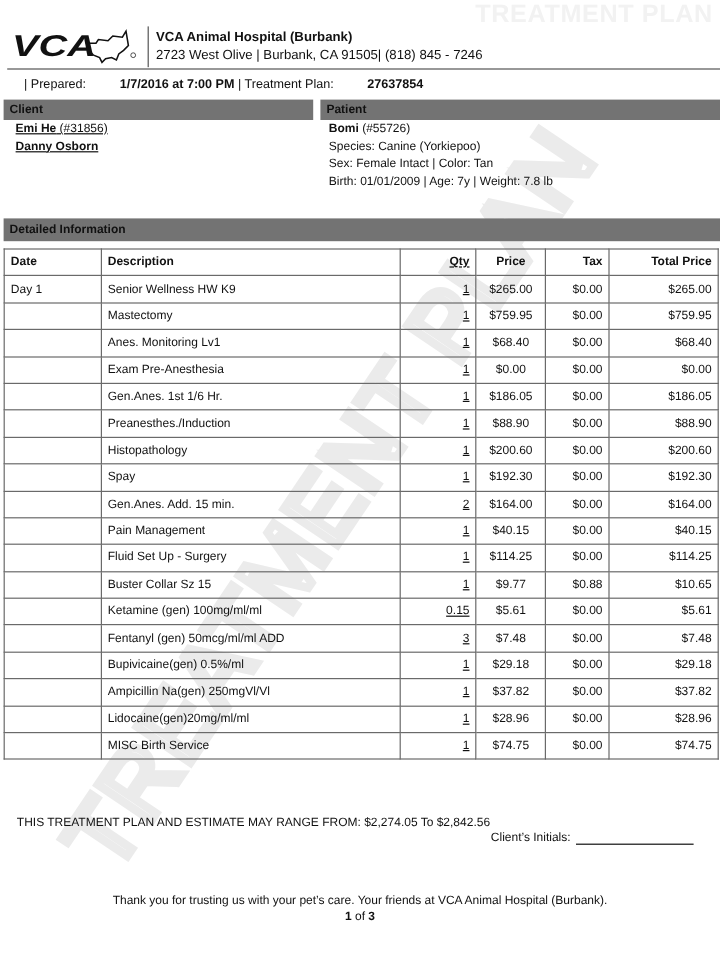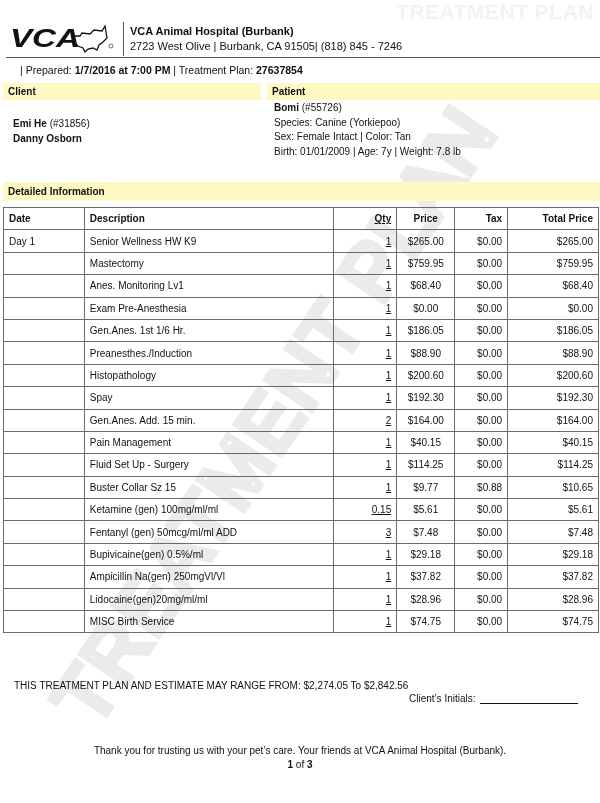--- a/index.html
+++ b/index.html
@@ -15,27 +15,27 @@
 
   .header { position: absolute; top: 22px; left: 10px; display: flex; align-items: center; }
   .logo { width: 107px; height: 34px; position: relative; }
   .vsep { width: 1px; height: 34px; background: #555; margin-left: 6px; margin-right: 6px; }
   .hosp-name { font-weight: bold; font-size: 11px; line-height: 15px; }
   .hosp-addr { font-size: 11px; line-height: 15px; }
 
   .hrule { position: absolute; top: 57px; left: 6px; width: 594px; height: 1px; background: #555; }
 
   .prepared { position: absolute; top: 64px; left: 20px; font-size: 10.5px; }
-  .prepared b { font-weight: bold; }
-
-  .section-bar { background: #fef9c3; height: 17px; font-weight: bold; font-size: 10px; line-height: 17px; padding-left: 5px; }
+  .prepared b { font-weight: bold; margin-left: 25px; }
+
+  .section-bar { background: #737373; height: 17px; font-weight: bold; font-size: 10px; line-height: 17px; padding-left: 5px; }
 
   .client { position: absolute; top: 83px; left: 3px; width: 258px; }
   .patient { position: absolute; top: 83px; left: 267px; width: 333px; }
-  .client .lines { padding-left: 10px; padding-top: 17px; }
+  .client .lines { padding-left: 10px; padding-top: 1px; text-decoration: underline; }
   .patient .lines { padding-left: 7px; padding-top: 1px; }
   .lines div { font-size: 10px; line-height: 14.5px; }
   .b { font-weight: bold; }
 
   .detail-bar { position: absolute; top: 182px; left: 3px; width: 597px; height: 19px; line-height: 19px; }
 
   table.items { position: absolute; top: 207px; left: 3px; width: 596px; border-collapse: collapse; z-index: 1; }
   table.items th, table.items td { border: 1px solid #6a6a6a; font-size: 10px; height: 22.4px; padding: 0 5px; background: transparent; }
   table.items th { font-weight: bold; }
   .c-date { width: 81px; text-align: left; }

